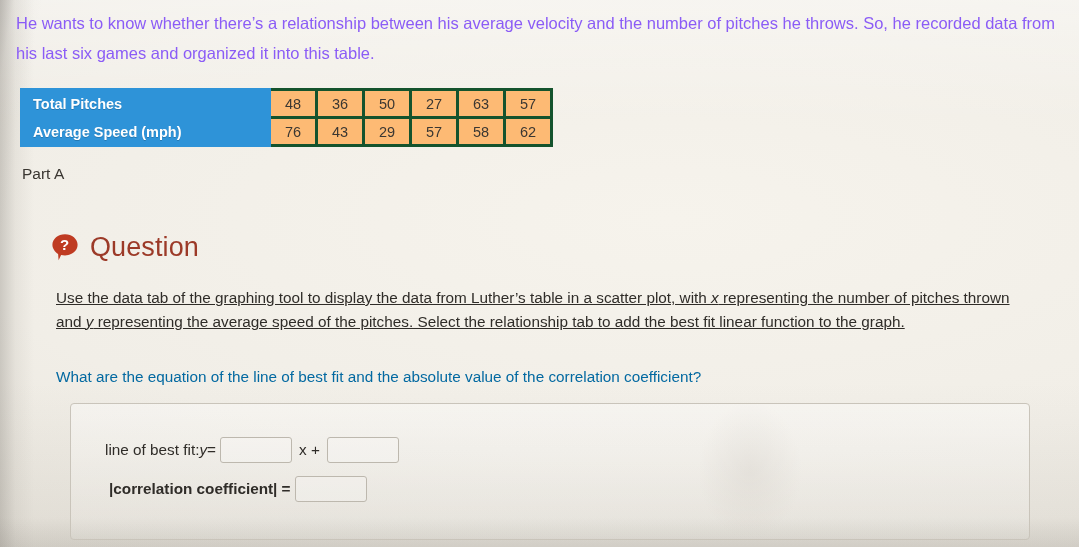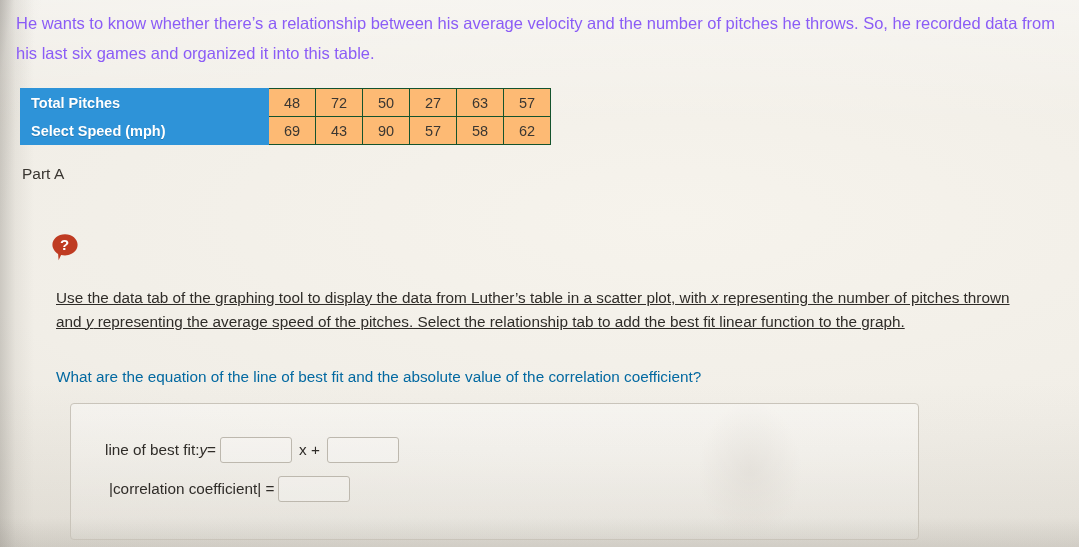--- a/index.html
+++ b/index.html
@@ -67,21 +67,21 @@
   
   .data-table {
     position: absolute;
     left: 20px;
     top: 88px;
     border-collapse: collapse;
     background: #efece5;
   }
   .data-table th,
   .data-table td {
-    border: 1px solid #14532d;
+    border: 3px solid #14532d;
     height: 28px;
     box-sizing: border-box;
     margin-top: 8px;
   }
   .data-table th.row-label {
     background: #2e93d8;
     color: #ffffff;
     font-weight: bold;
     font-size: 14.5px;
     text-align: left;
@@ -150,37 +150,37 @@
     font-size: 15.3px;
     line-height: 24px;
     color: #0369a1;
   }
 
   
   .answer-panel {
     position: absolute;
     left: 70px;
     top: 403px;
-    width: 849px;
+    width: 960px;
     height: 137px;
     border: 1px solid #c9c4ba;
     border-radius: 4px;
     background: linear-gradient(180deg, rgba(255,255,255,0.38) 0%, rgba(255,255,255,0.08) 100%);
     box-sizing: border-box;
   }
   .answer-row {
     position: absolute;
     display: flex;
     align-items: center;
     font-size: 15.3px;
     color: #2f2c28;
     white-space: nowrap;
   }
   .row-1 { left: 34px; top: 33px; }
-  .row-2 { left: 38px; top: 72px; }
+  .row-2 { left: 38px; top: 72px; font-weight: bold; }
 
   .answer-row em { font-style: italic; }
 
   .blank {
     display: inline-block;
     width: 72px;
     height: 26px;
     border: 1px solid #bdb8ae;
     border-radius: 3px;
     background: rgba(255,255,255,0.22);
@@ -204,49 +204,50 @@
   <div class="intro">
     <span>He wants to know whether there’s a relationship between his average velocity and the number of pitches he throws. So, he</span>
     <span>recorded data from his last six games and organized it into this table.</span>
   </div>
 
   <table class="data-table">
     <tbody>
       <tr>
         <th class="row-label">Total Pitches</th>
         <td class="val">48</td>
-        <td class="val">72</td>
+        <td class="val">36</td>
         <td class="val">50</td>
         <td class="val">27</td>
         <td class="val">63</td>
         <td class="val">57</td>
       </tr>
       <tr>
-        <th class="row-label">Select Speed (mph)</th>
-        <td class="val">69</td>
+        <th class="row-label">Average Speed (mph)</th>
+        <td class="val">76</td>
         <td class="val">43</td>
-        <td class="val">90</td>
+        <td class="val">29</td>
         <td class="val">57</td>
         <td class="val">58</td>
         <td class="val">62</td>
       </tr>
     </tbody>
   </table>
 
   <div class="part-label">Part A</div>
 
   <div class="question-head">
     <span class="q-icon">
       <svg width="30" height="30" viewBox="0 0 30 30" aria-hidden="true">
         <path d="M15 2.2 C22.0 2.2 27.6 6.9 27.6 12.8 C27.6 18.7 22.0 23.4 15 23.4
                  C13.6 23.4 12.3 23.25 11.1 22.95 L8.6 28.2 L8.1 22.0
                  C5.0 20.0 2.4 16.7 2.4 12.8 C2.4 6.9 8.0 2.2 15 2.2 Z" fill="#bf3b22"></path>
         <text x="14.6" y="18.2" text-anchor="middle" font-family="Liberation Sans, sans-serif" font-size="15" font-weight="bold" fill="#ffffff">?</text>
       </svg>
     </span>
+    <span class="q-title">Question</span>
   </div>
 
   <div class="q-body">
     <span>Use the data tab of the graphing tool to display the data from Luther’s table in a scatter plot, with </span><em>x</em><span> representing the number of pitches thrown and </span><em>y</em><span> representing the average speed of the pitches. Select the relationship tab to add the best fit linear function to the graph.</span>
   </div>
 
   <div class="q-ask">What are the equation of the line of best fit and the absolute value of the correlation coefficient?</div>
 
   <div class="answer-panel">
 

